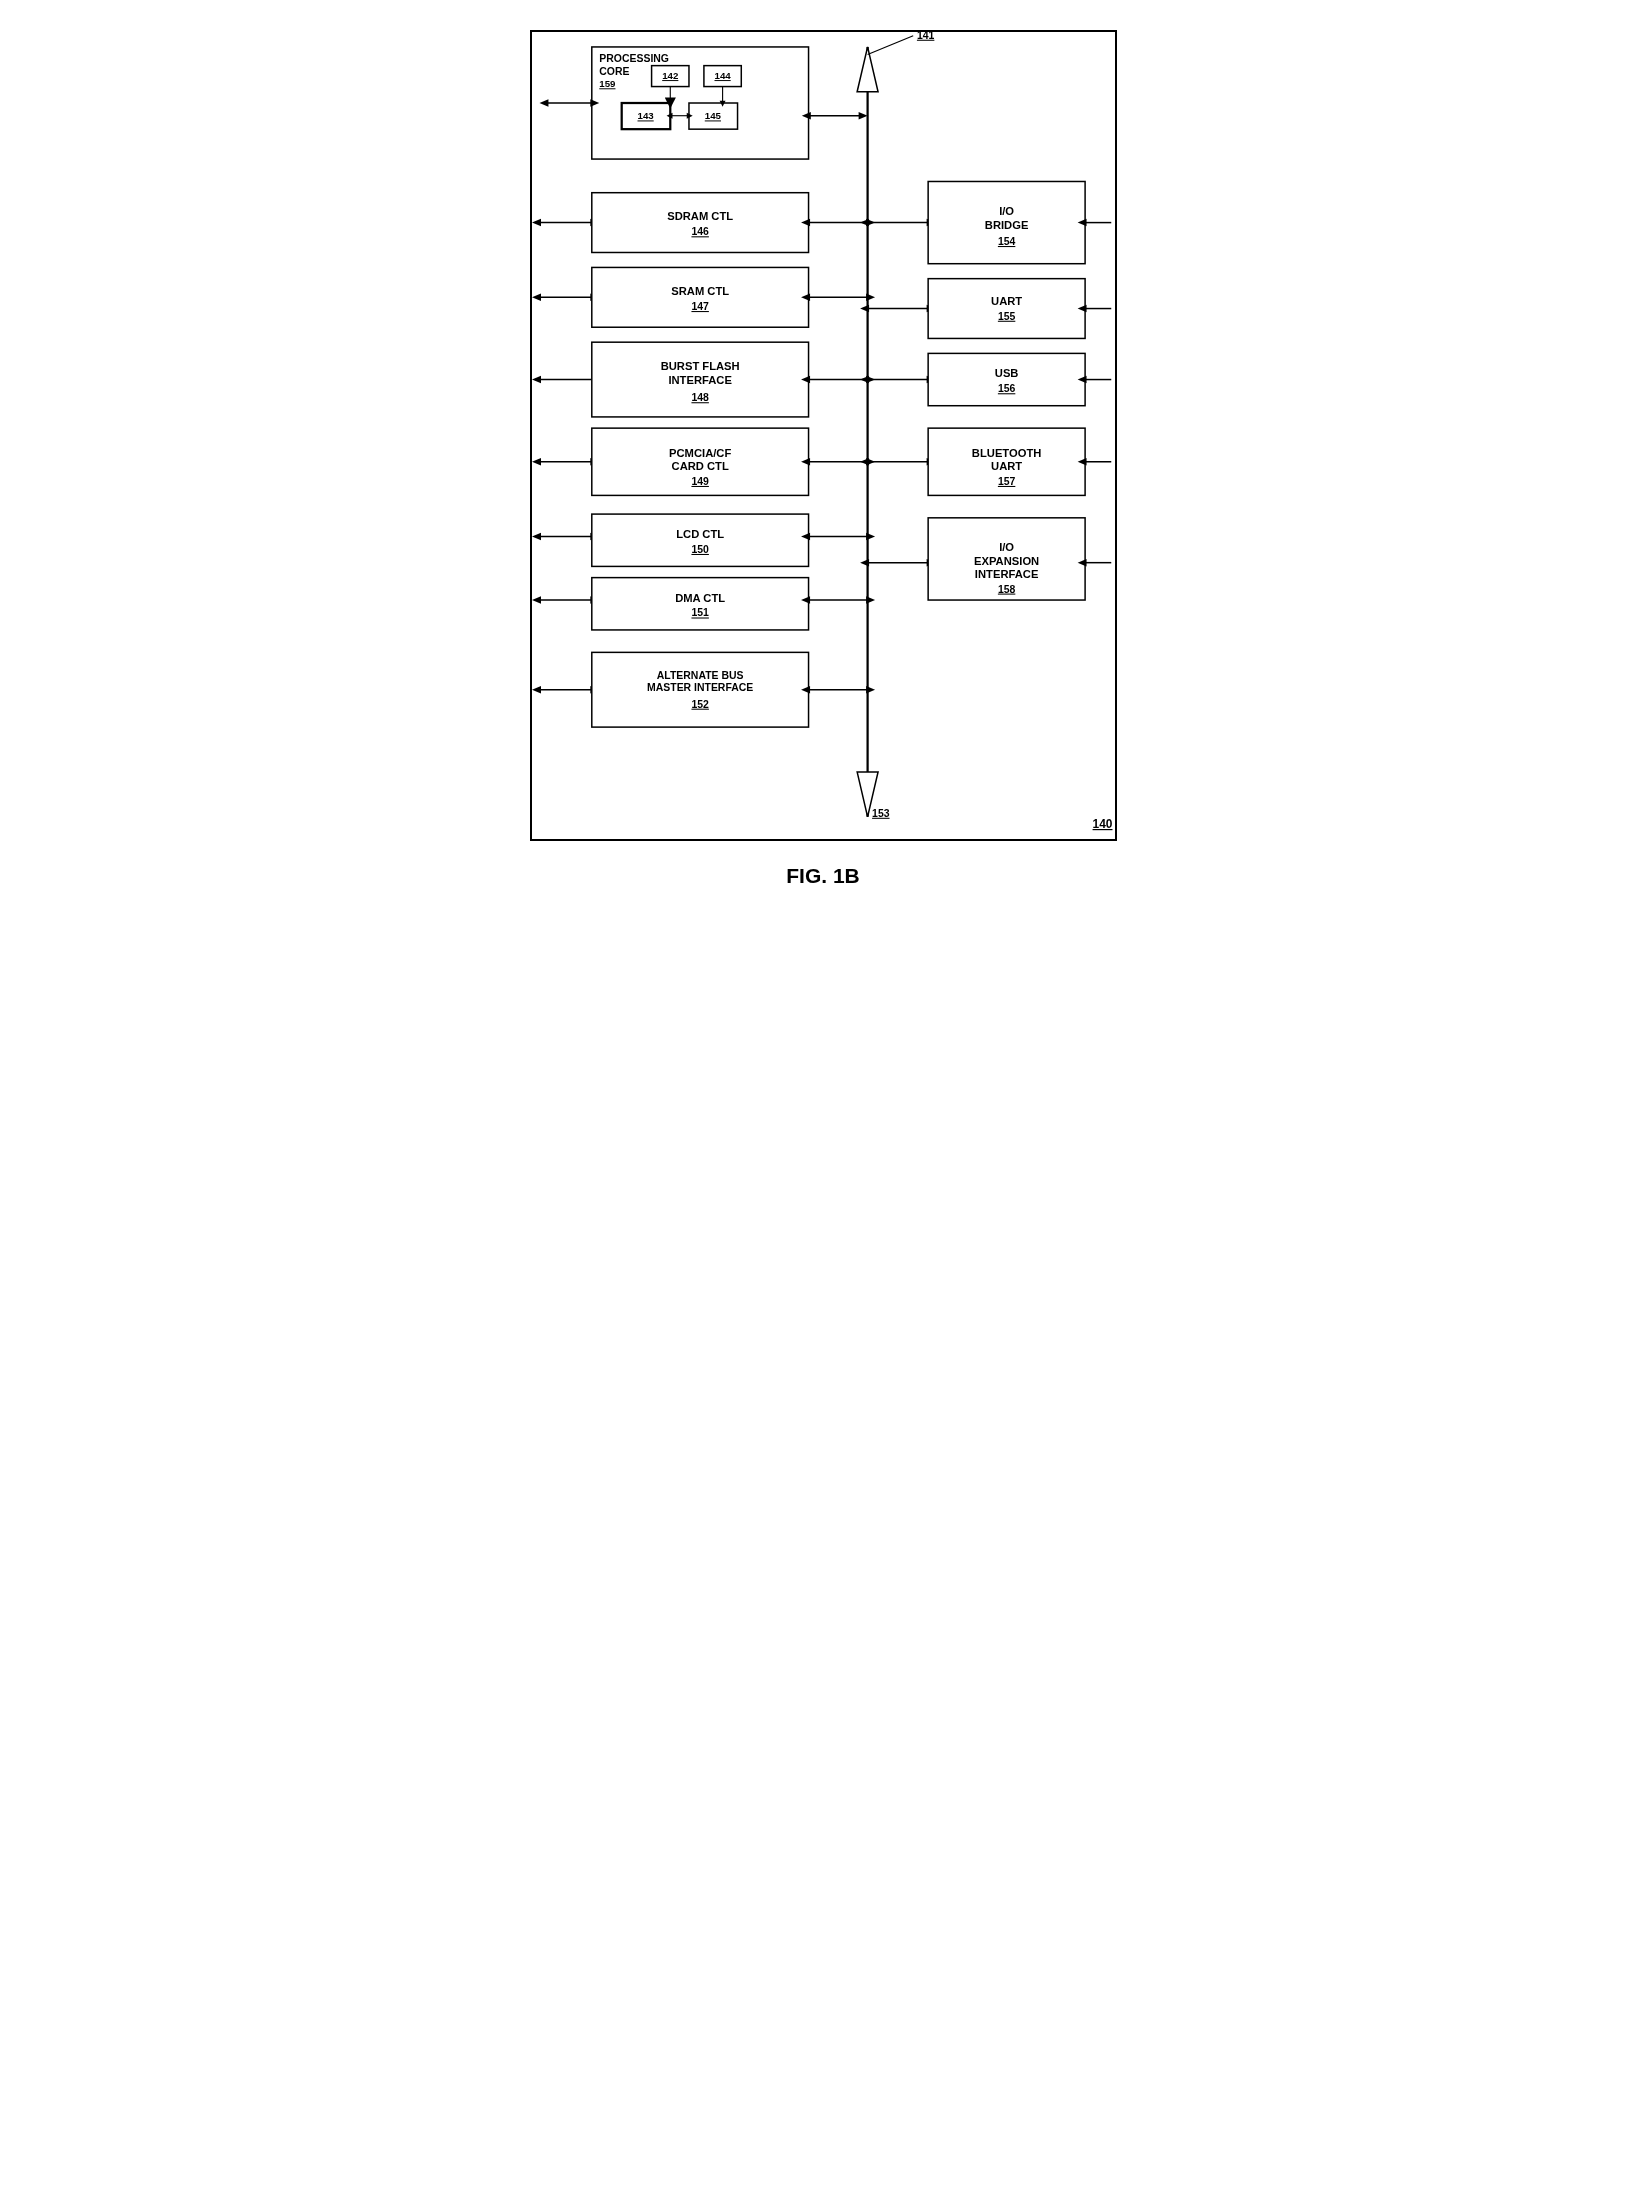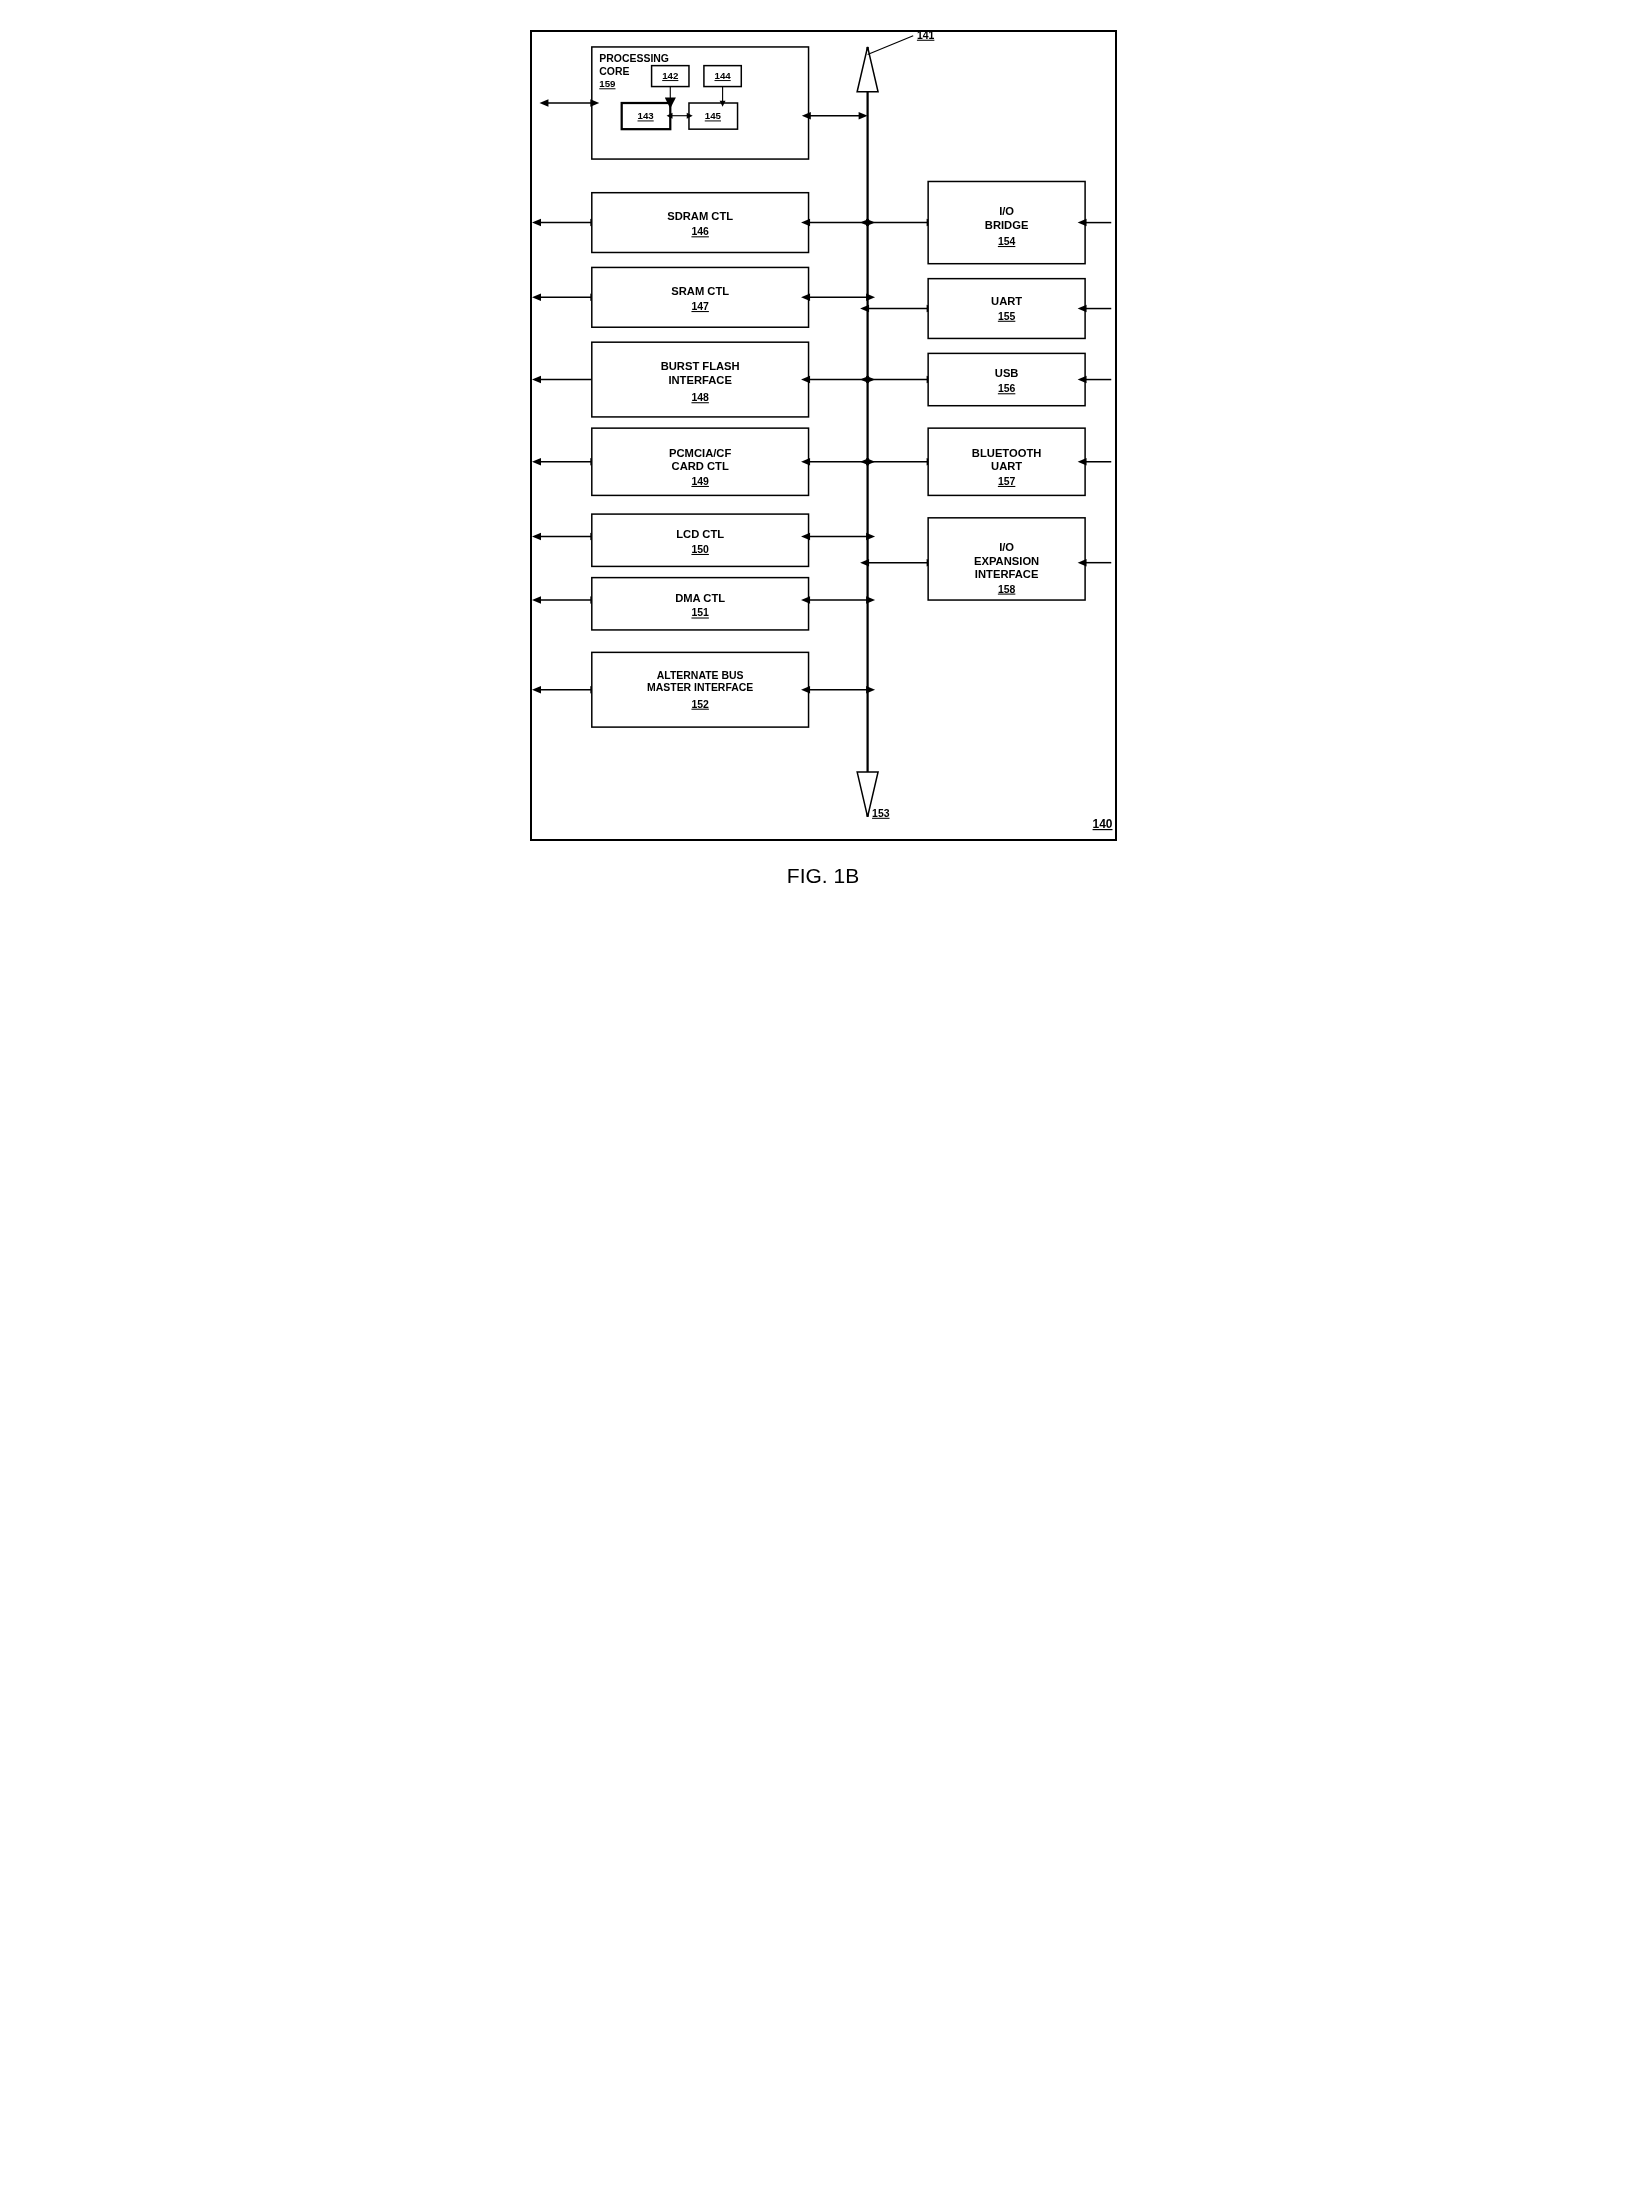--- a/index.html
+++ b/index.html
@@ -17,21 +17,21 @@
     .diagram-wrapper {
       width: 617px;
       display: flex;
       flex-direction: column;
       align-items: center;
     }
 
     
     .fig-caption {
       font-size: 21px;
-      font-weight: normal;
+      font-weight: bold;
       margin-top: 22.6px;
       text-align: center;
     }
 
     
     .diagram-svg {
       width: 587px;
     }
   </style>
 </head>

